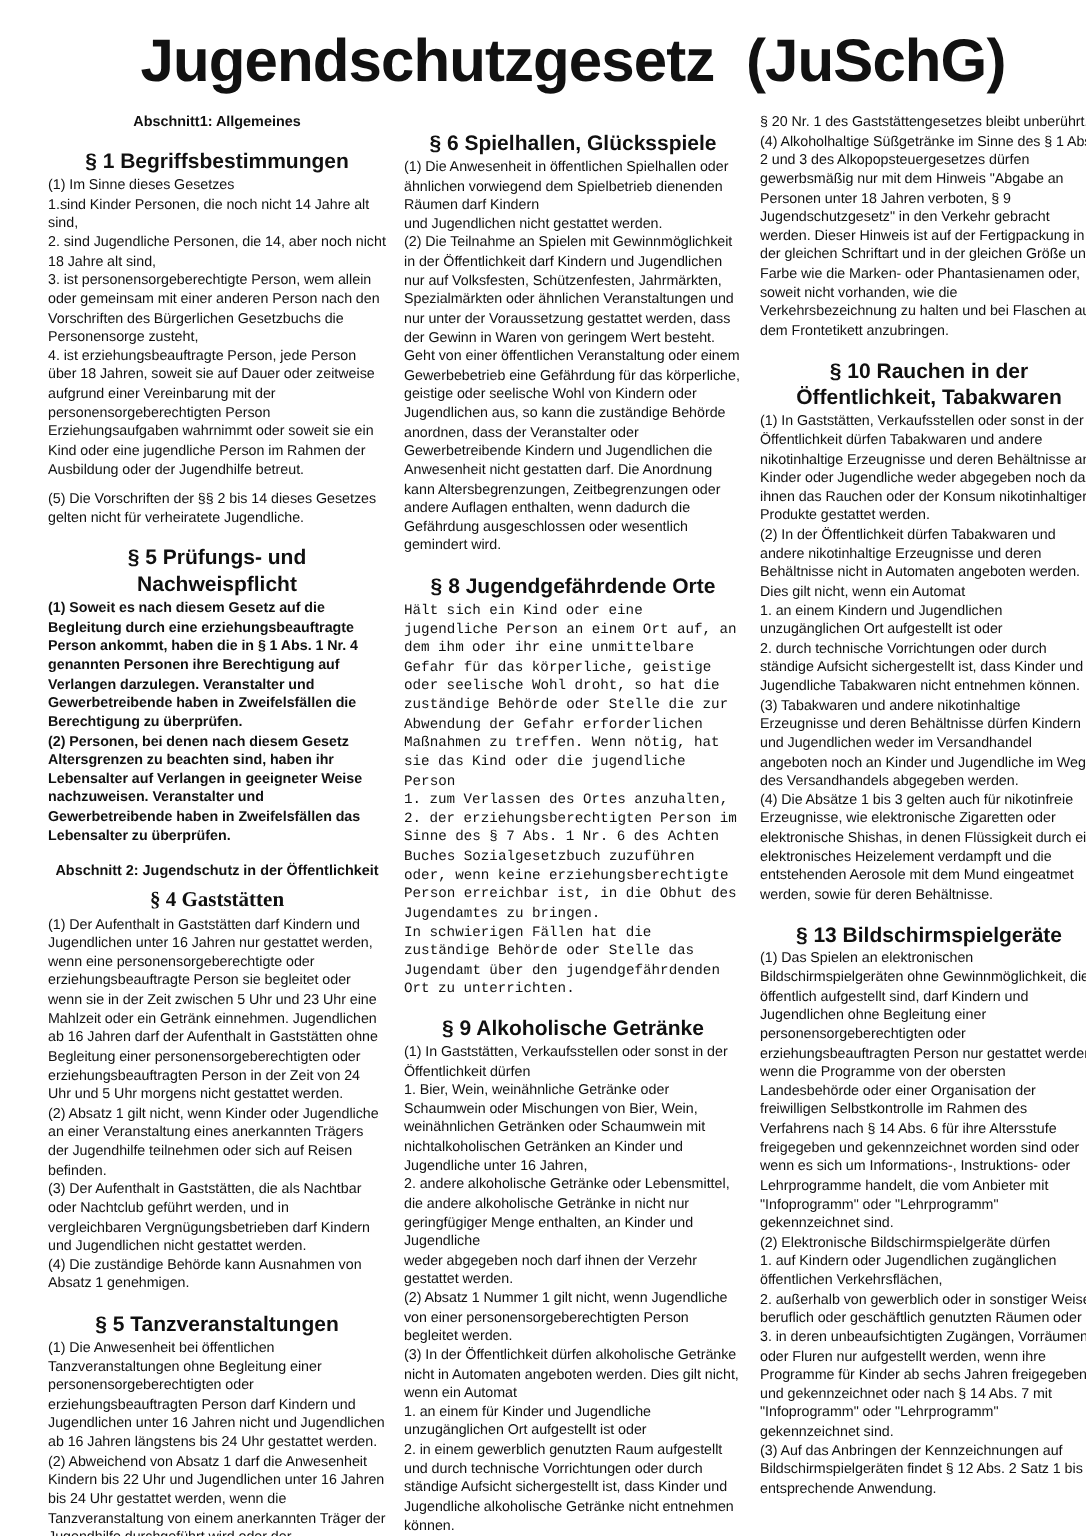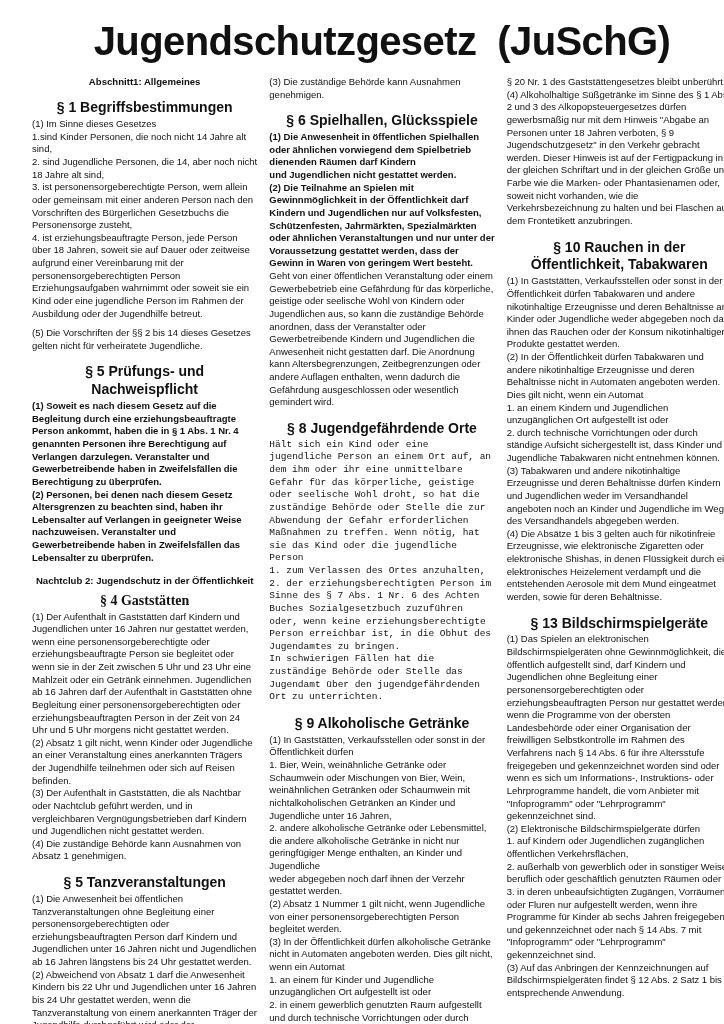--- a/index.html
+++ b/index.html
@@ -116,39 +116,38 @@
 4. ist erziehungsbeauftragte Person, jede Person über 18 Jahren, soweit sie auf Dauer oder zeitweise aufgrund einer Vereinbarung mit der personensorgeberechtigten Person Erziehungsaufgaben wahrnimmt oder soweit sie ein Kind oder eine jugendliche Person im Rahmen der Ausbildung oder der Jugendhilfe betreut.</div>
 
       <div class="gap-sm"></div>
 
       <div class="body-text" style="white-space: pre-line;">(5) Die Vorschriften der §§ 2 bis 14 dieses Gesetzes gelten nicht für verheiratete Jugendliche.</div>
 
       <div class="para-heading">§ 5 Prüfungs- und Nachweispflicht</div>
       <div class="body-text" style="white-space: pre-line; font-weight: bold;">(1) Soweit es nach diesem Gesetz auf die Begleitung durch eine erziehungsbeauftragte Person ankommt, haben die in § 1 Abs. 1 Nr. 4 genannten Personen ihre Berechtigung auf Verlangen darzulegen. Veranstalter und Gewerbetreibende haben in Zweifelsfällen die Berechtigung zu überprüfen.
 (2) Personen, bei denen nach diesem Gesetz Altersgrenzen zu beachten sind, haben ihr Lebensalter auf Verlangen in geeigneter Weise nachzuweisen. Veranstalter und Gewerbetreibende haben in Zweifelsfällen das Lebensalter zu überprüfen.</div>
 
-      <div class="sect-heading spaced-above">Nachtclub 2: Jugendschutz in der Öffentlichkeit</div>
+      <div class="sect-heading spaced-above">Abschnitt 2: Jugendschutz in der Öffentlichkeit</div>
 
       <div class="para-heading tight-above">§ 4 Gaststätten</div>
       <div class="body-text" style="white-space: pre-line;">(1) Der Aufenthalt in Gaststätten darf Kindern und Jugendlichen unter 16 Jahren nur gestattet werden, wenn eine personensorgeberechtigte oder erziehungsbeauftragte Person sie begleitet oder wenn sie in der Zeit zwischen 5 Uhr und 23 Uhr eine Mahlzeit oder ein Getränk einnehmen. Jugendlichen ab 16 Jahren darf der Aufenthalt in Gaststätten ohne Begleitung einer personensorgeberechtigten oder erziehungsbeauftragten Person in der Zeit von 24 Uhr und 5 Uhr morgens nicht gestattet werden.
 (2) Absatz 1 gilt nicht, wenn Kinder oder Jugendliche an einer Veranstaltung eines anerkannten Trägers der Jugendhilfe teilnehmen oder sich auf Reisen befinden.
 (3) Der Aufenthalt in Gaststätten, die als Nachtbar oder Nachtclub geführt werden, und in vergleichbaren Vergnügungsbetrieben darf Kindern und Jugendlichen nicht gestattet werden.
 (4) Die zuständige Behörde kann Ausnahmen von Absatz 1 genehmigen.</div>
 
       <div class="para-heading">§ 5 Tanzveranstaltungen</div>
       <div class="body-text" style="white-space: pre-line;">(1) Die Anwesenheit bei öffentlichen Tanzveranstaltungen ohne Begleitung einer personensorgeberechtigten oder erziehungsbeauftragten Person darf Kindern und Jugendlichen unter 16 Jahren nicht und Jugendlichen ab 16 Jahren längstens bis 24 Uhr gestattet werden.
 (2) Abweichend von Absatz 1 darf die Anwesenheit Kindern bis 22 Uhr und Jugendlichen unter 16 Jahren bis 24 Uhr gestattet werden, wenn die Tanzveranstaltung von einem anerkannten Träger der Jugendhilfe durchgeführt wird oder der künstlerischen Betätigung oder der Brauchtumspflege dient.</div>
     </div>
 
     <div class="column">
 
-      <div class="body-text" style="white-space: pre-line;">(3) Die zuständige Behörde kann Ausnahmen genehmigen.</div>
 
       <div class="para-heading">§ 6 Spielhallen, Glücksspiele</div>
-      <div class="body-text" style="white-space: pre-line; font-weight: bold;">(1) Die Anwesenheit in öffentlichen Spielhallen oder ähnlichen vorwiegend dem Spielbetrieb dienenden Räumen darf Kindern
+      <div class="body-text" style="white-space: pre-line;">(1) Die Anwesenheit in öffentlichen Spielhallen oder ähnlichen vorwiegend dem Spielbetrieb dienenden Räumen darf Kindern
 und Jugendlichen nicht gestattet werden.
 (2) Die Teilnahme an Spielen mit Gewinnmöglichkeit in der Öffentlichkeit darf Kindern und Jugendlichen nur auf Volksfesten, Schützenfesten, Jahrmärkten, Spezialmärkten oder ähnlichen Veranstaltungen und nur unter der Voraussetzung gestattet werden, dass der Gewinn in Waren von geringem Wert besteht.</div>
 
       <div class="body-text" style="white-space: pre-line;">Geht von einer öffentlichen Veranstaltung oder einem Gewerbebetrieb eine Gefährdung für das körperliche, geistige oder seelische Wohl von Kindern oder Jugendlichen aus, so kann die zuständige Behörde anordnen, dass der Veranstalter oder Gewerbetreibende Kindern und Jugendlichen die Anwesenheit nicht gestatten darf. Die Anordnung kann Altersbegrenzungen, Zeitbegrenzungen oder andere Auflagen enthalten, wenn dadurch die Gefährdung ausgeschlossen oder wesentlich gemindert wird.</div>
 
       <div class="para-heading">§ 8 Jugendgefährdende Orte</div>
       <div class="body-text" style="white-space: pre-line; font-family: Liberation Mono, monospace;">Hält sich ein Kind oder eine jugendliche Person an einem Ort auf, an dem ihm oder ihr eine unmittelbare Gefahr für das körperliche, geistige oder seelische Wohl droht, so hat die zuständige Behörde oder Stelle die zur Abwendung der Gefahr erforderlichen Maßnahmen zu treffen. Wenn nötig, hat sie das Kind oder die jugendliche Person
 1. zum Verlassen des Ortes anzuhalten,
 2. der erziehungsberechtigten Person im Sinne des § 7 Abs. 1 Nr. 6 des Achten Buches Sozialgesetzbuch zuzuführen oder, wenn keine erziehungsberechtigte Person erreichbar ist, in die Obhut des Jugendamtes zu bringen.
 In schwierigen Fällen hat die zuständige Behörde oder Stelle das Jugendamt über den jugendgefährdenden Ort zu unterrichten.</div>

